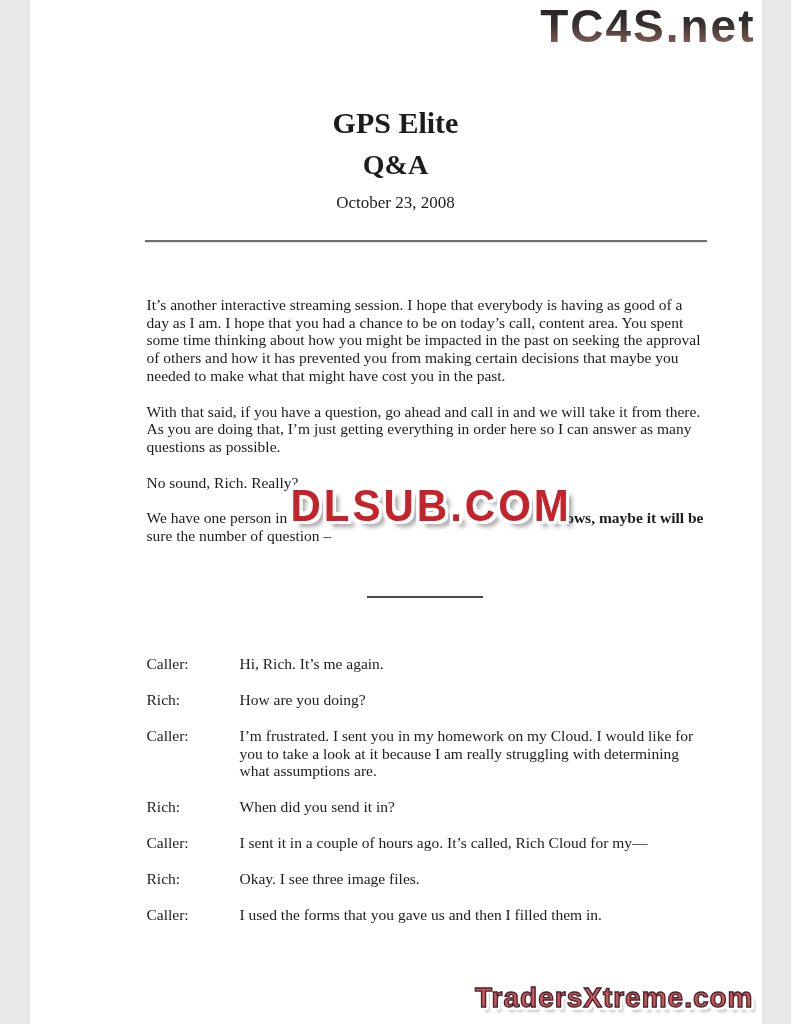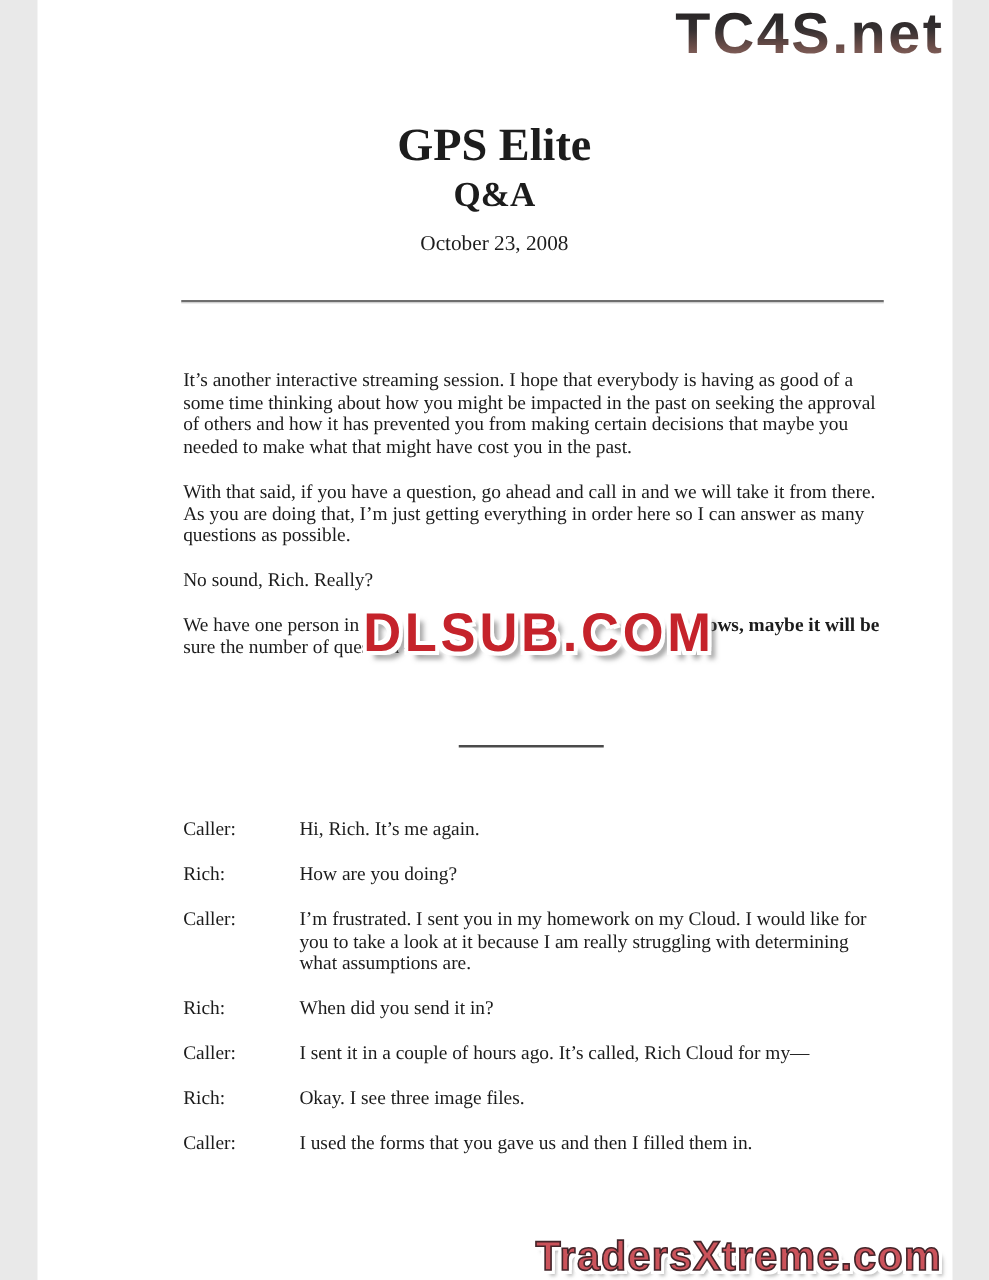--- a/index.html
+++ b/index.html
@@ -32,21 +32,21 @@
   }
 
   
   .title-block {
     position: absolute;
     top: 94px;
     left: 0;
     width: 100%;
     text-align: center;
   }
-  .doc-title   { font-size: 37px; font-weight: 700; line-height: 34px; margin: 6px; }
+  .doc-title   { font-size: 30px; font-weight: 700; line-height: 34px; margin: 12px; }
   .doc-subtitle{ font-size: 28px; font-weight: 700; line-height: 26px; margin: 10px 0 0 0; }
   .doc-date    { font-size: 17px; font-weight: 400; line-height: 20px; margin: 15px 0 0 0; }
 
   
   .rule-top {
     position: absolute;
     top: 240px;
     left: 115px;
     width: 562px;
     height: 0;
@@ -109,52 +109,52 @@
        6px  6px 4px rgba(90,90,90,0.55);
   }
 
   
   .tx-logo {
     position: absolute;
     top: 979px;
     right: 8px;
     font-family: "Liberation Sans", sans-serif;
     font-weight: 800;
-    font-size: 33px;
+    font-size: 28px;
     line-height: 38px;
     letter-spacing: 1px;
     color: #cb535b;
     -webkit-text-stroke: 1.3px #43252a;
     text-shadow:
       -3px -3px 0 #ffffff,  3px -3px 0 #ffffff,
       -3px  3px 0 #ffffff,  3px  3px 0 #ffffff,
       -3px  0   0 #ffffff,  3px  0   0 #ffffff,
        0   -3px 0 #ffffff,  0    3px 0 #ffffff,
        4px  5px 3px rgba(120,120,120,0.5);
-    margin-top: 7px;
   }
 </style>
 </head>
 <body>
 
 <div class="page">
 
   <div class="tc4s-logo">TC4S.net</div>
 
   <div class="title-block">
     <h1 class="doc-title">GPS Elite</h1>
     <h2 class="doc-subtitle">Q&amp;A</h2>
     <div class="doc-date">October 23, 2008</div>
   </div>
 
   <div class="rule-top"></div>
 
   <div class="body-text">
     <div class="para">
       <div class="line">It’s another interactive streaming session. I hope that everybody is having as good of a</div>
+      <div class="line">day as I am. I hope that you had a chance to be on today’s call, content area. You spent</div>
       <div class="line">some time thinking about how you might be impacted in the past on seeking the approval</div>
       <div class="line">of others and how it has prevented you from making certain decisions that maybe you</div>
       <div class="line">needed to make what that might have cost you in the past.</div>
     </div>
 
     <div class="para">
       <div class="line">With that said, if you have a question, go ahead and call in and we will take it from there.</div>
       <div class="line">As you are doing that, I’m just getting everything in order here so I can answer as many</div>
       <div class="line">questions as possible.</div>
     </div>

